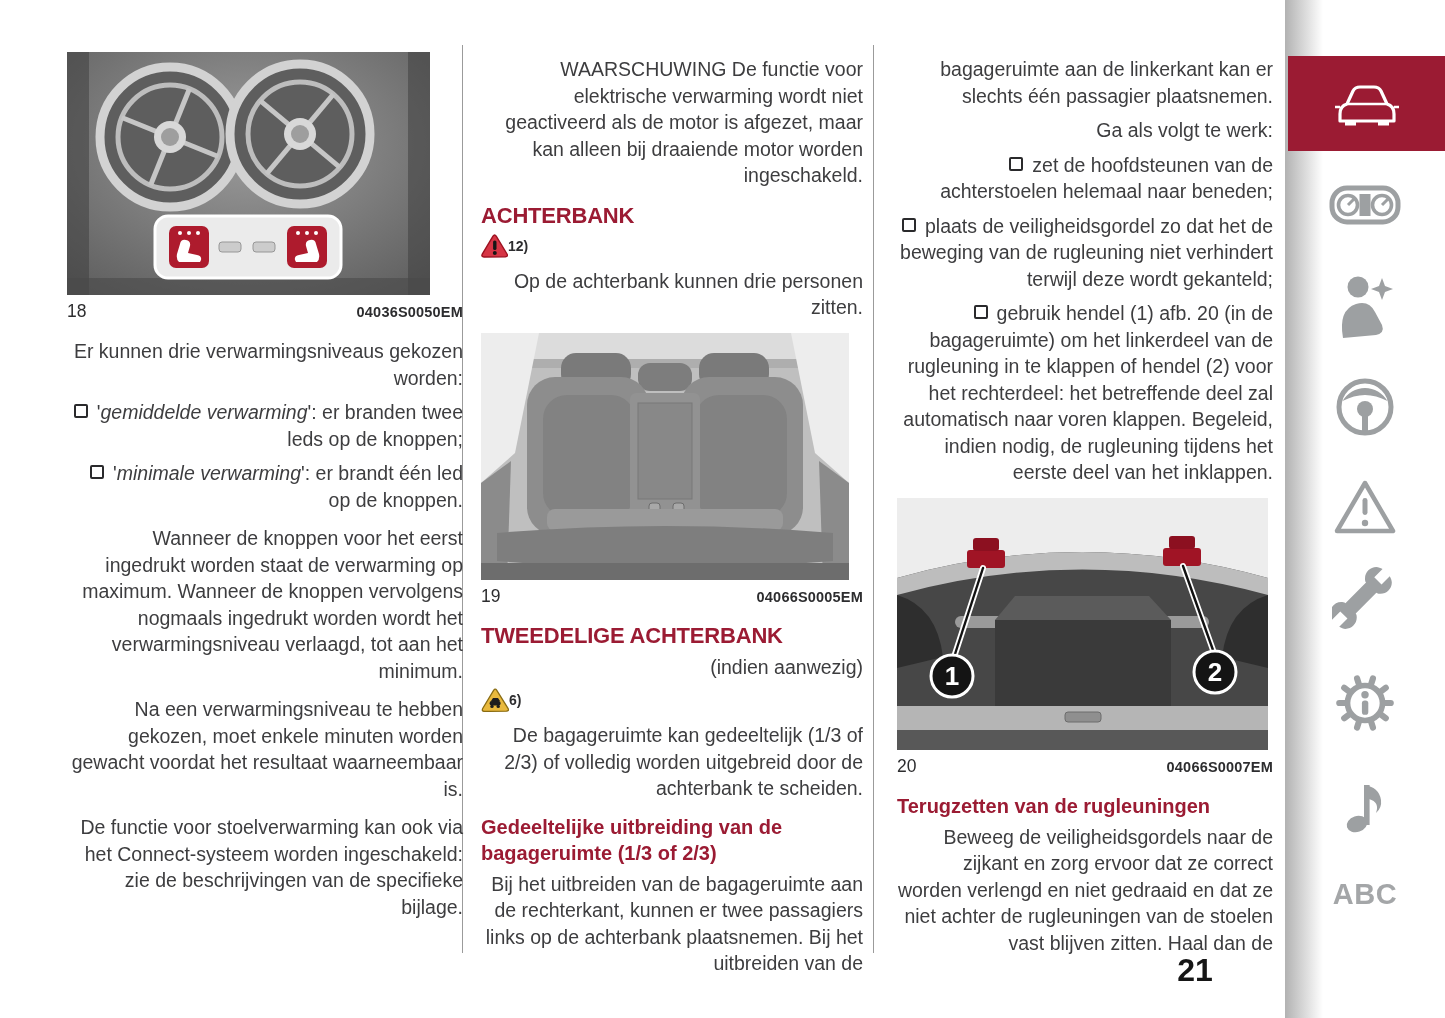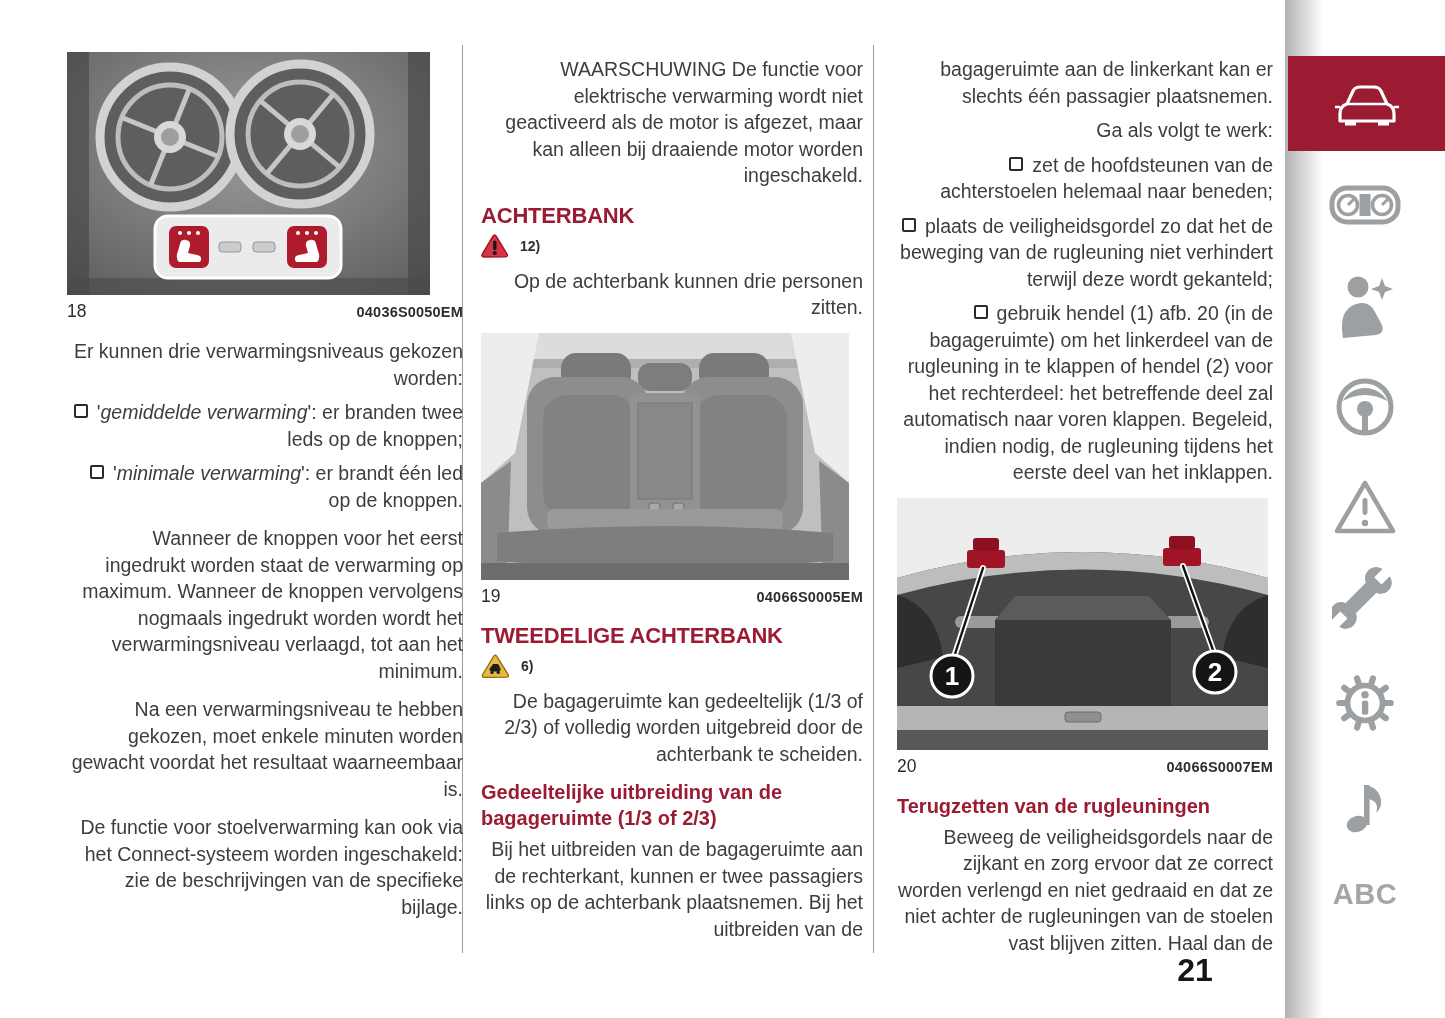--- a/index.html
+++ b/index.html
@@ -27,21 +27,21 @@
     margin:14px 0 6px;line-height:25px;
   }
   h3.sub{
     color:#9b1b33;font-size:20px;font-weight:bold;margin:10px 0 5px;line-height:26px;
   }
   .figure{margin:0;}
   .figure svg{display:block;}
   .fig-caption{display:flex;justify-content:space-between;align-items:baseline;margin:6px 0 16px;}
   .fig-num{font-size:17.5px;color:#2d2d2f;}
   .fig-code{font-size:14.5px;font-weight:bold;color:#2d2d2f;letter-spacing:0.2px;}
-  .warnrow{display:flex;align-items:center;gap:12px;margin:2px 0 10px;}
+  .warnrow{display:flex;align-items:center;gap:0;margin:2px 0 10px;}
   .warnref{font-weight:bold;font-size:14px;color:#2d2d2f;}
   .page-num{
     position:absolute;right:180px;top:952px;width:140px;text-align:center;
     font-size:32px;font-weight:bold;color:#161616;
   }
   
   #sidebar{position:absolute;right:0;top:0;width:160px;height:1018px;}
   #edge-shade{
     position:absolute;left:0;top:0;width:38px;height:100%;
     background:linear-gradient(to right,#b2b2b2,rgba(255,255,255,0));
@@ -178,20 +178,21 @@
       <rect x="66" y="176" width="236" height="22" rx="8" fill="#9a9a9a"></rect>
       <path d="M16 200 Q184 186 352 200 L352 228 Q184 242 16 228 Z" fill="#7e7e7e"></path>
       <rect y="230" width="368" height="17" fill="#6d6d6d"></rect>
     </svg>
   </div>
   <div class="fig-caption">
     <span class="fig-num">19</span>
     <span class="fig-code">04066S0005EM</span>
   </div>
   <h2 class="section" style="margin-top:6px">TWEEDELIGE ACHTERBANK</h2>
+  <p class="body tight">(indien aanwezig)</p>
   <div class="warnrow">
     <svg width="28" height="24" viewBox="0 0 28 24">
       <path d="M12.6 2.4 q1.6 -2.4 3.2 0 L27 20.4 q1.4 2.6 -1.6 2.8 L3.4 23.4 q-3 -0.2 -1.7 -2.9 Z" fill="#e9b93d" stroke="#8a6c12" stroke-width="1.3"></path>
       <g fill="#1d1d1d">
         <rect x="8.6" y="13" width="11" height="4.4" rx="2"></rect>
         <path d="M10 13 l2 -3 h5 l2 3 z"></path>
         <circle cx="11" cy="18.4" r="1.7"></circle>
           <circle cx="17.2" cy="18.4" r="1.7"></circle>
       </g>
     </svg>

